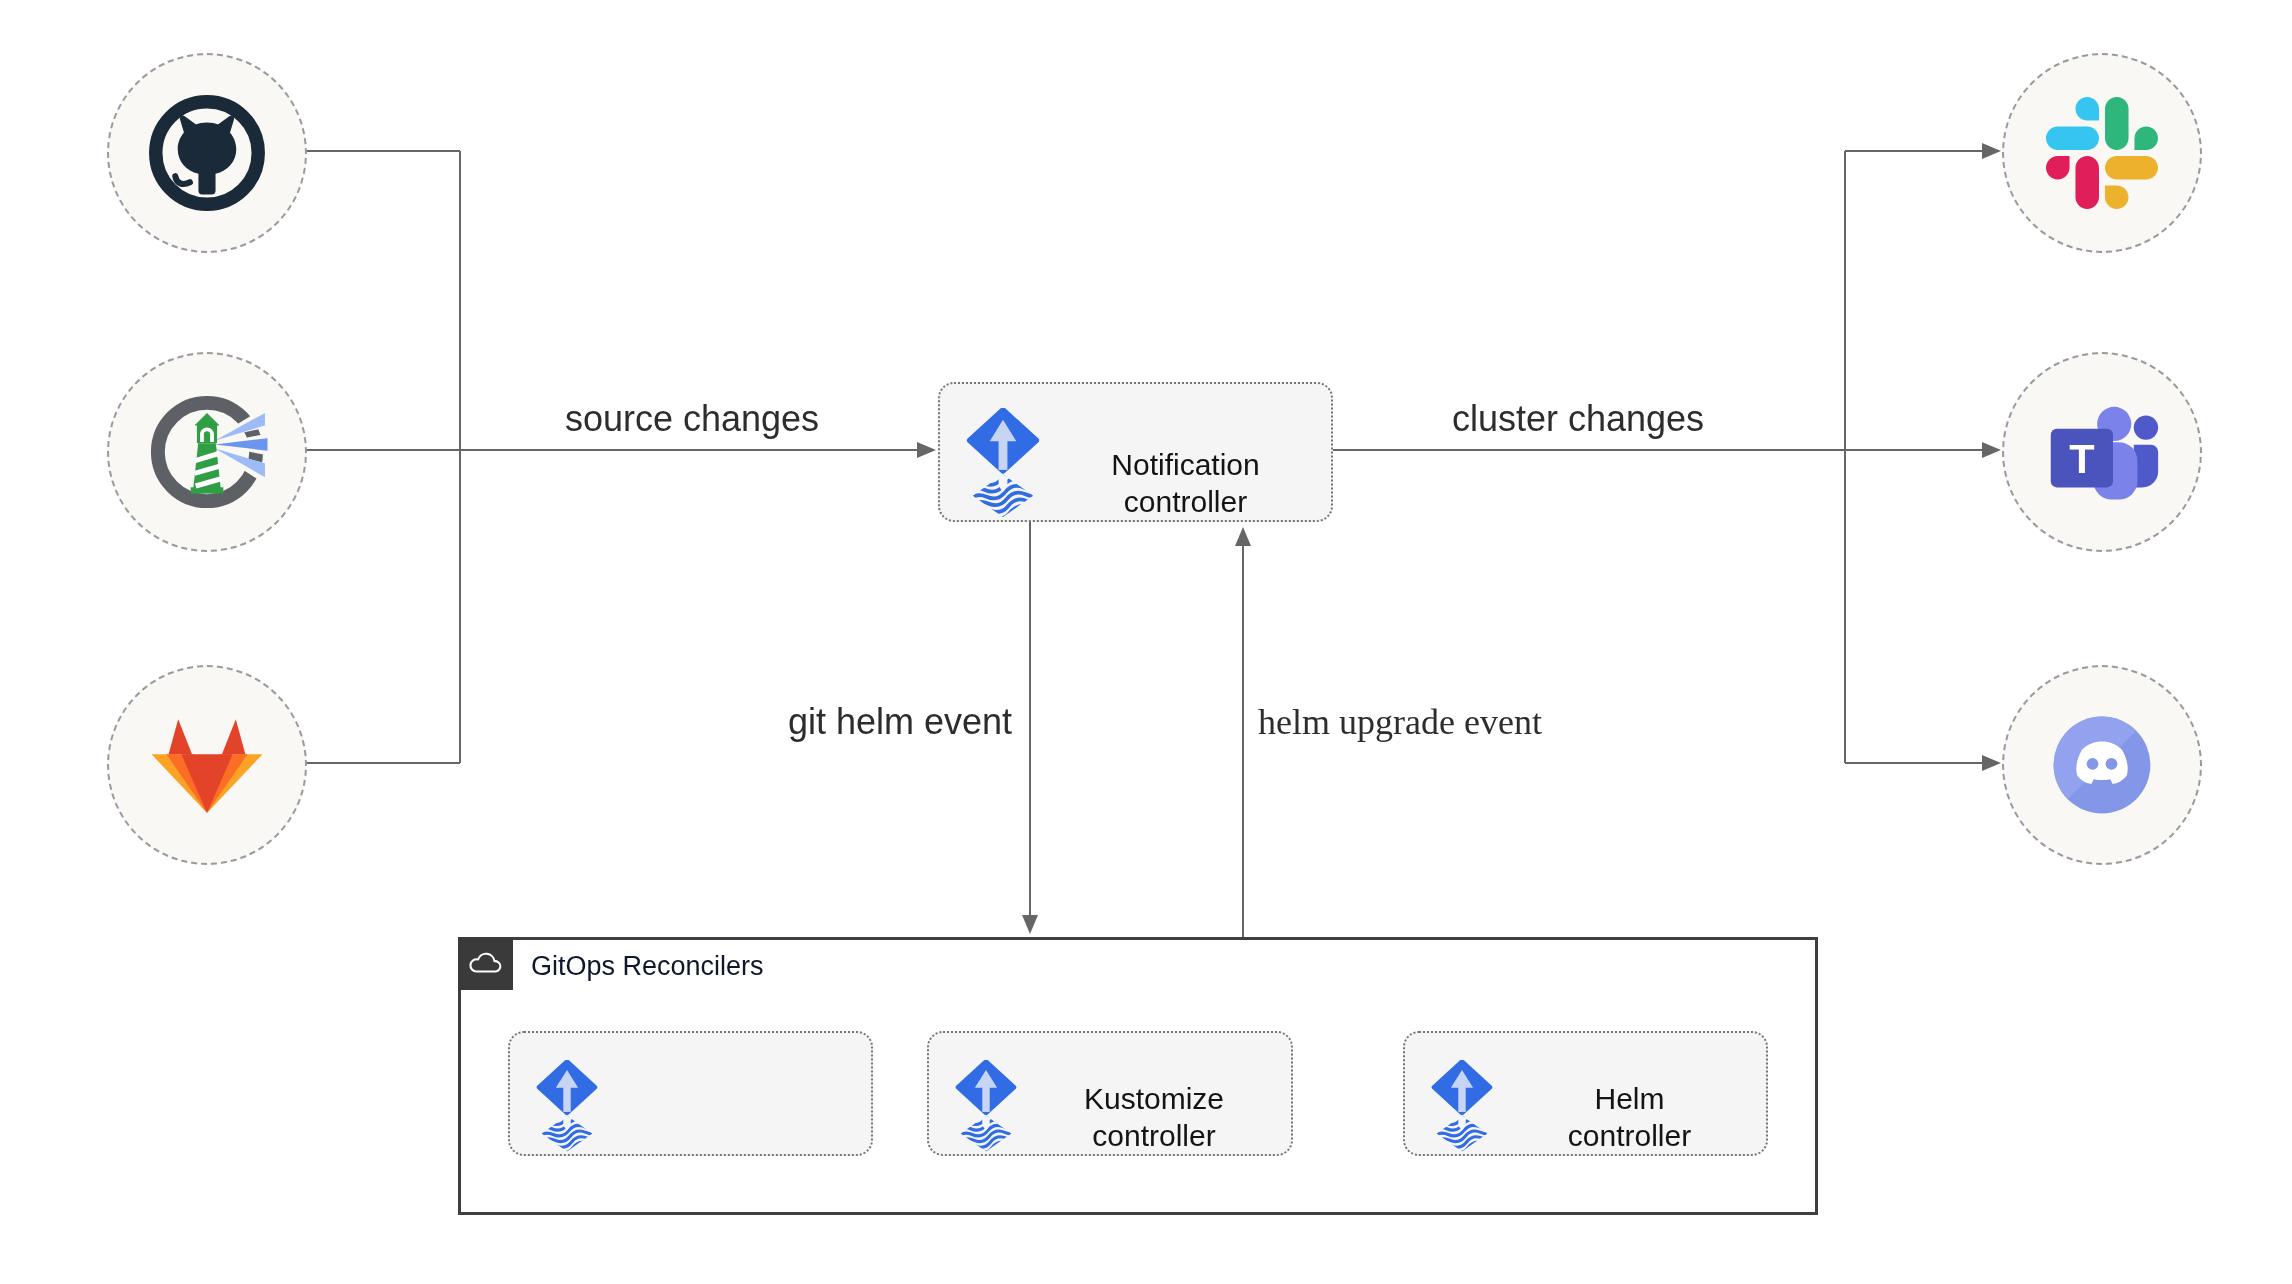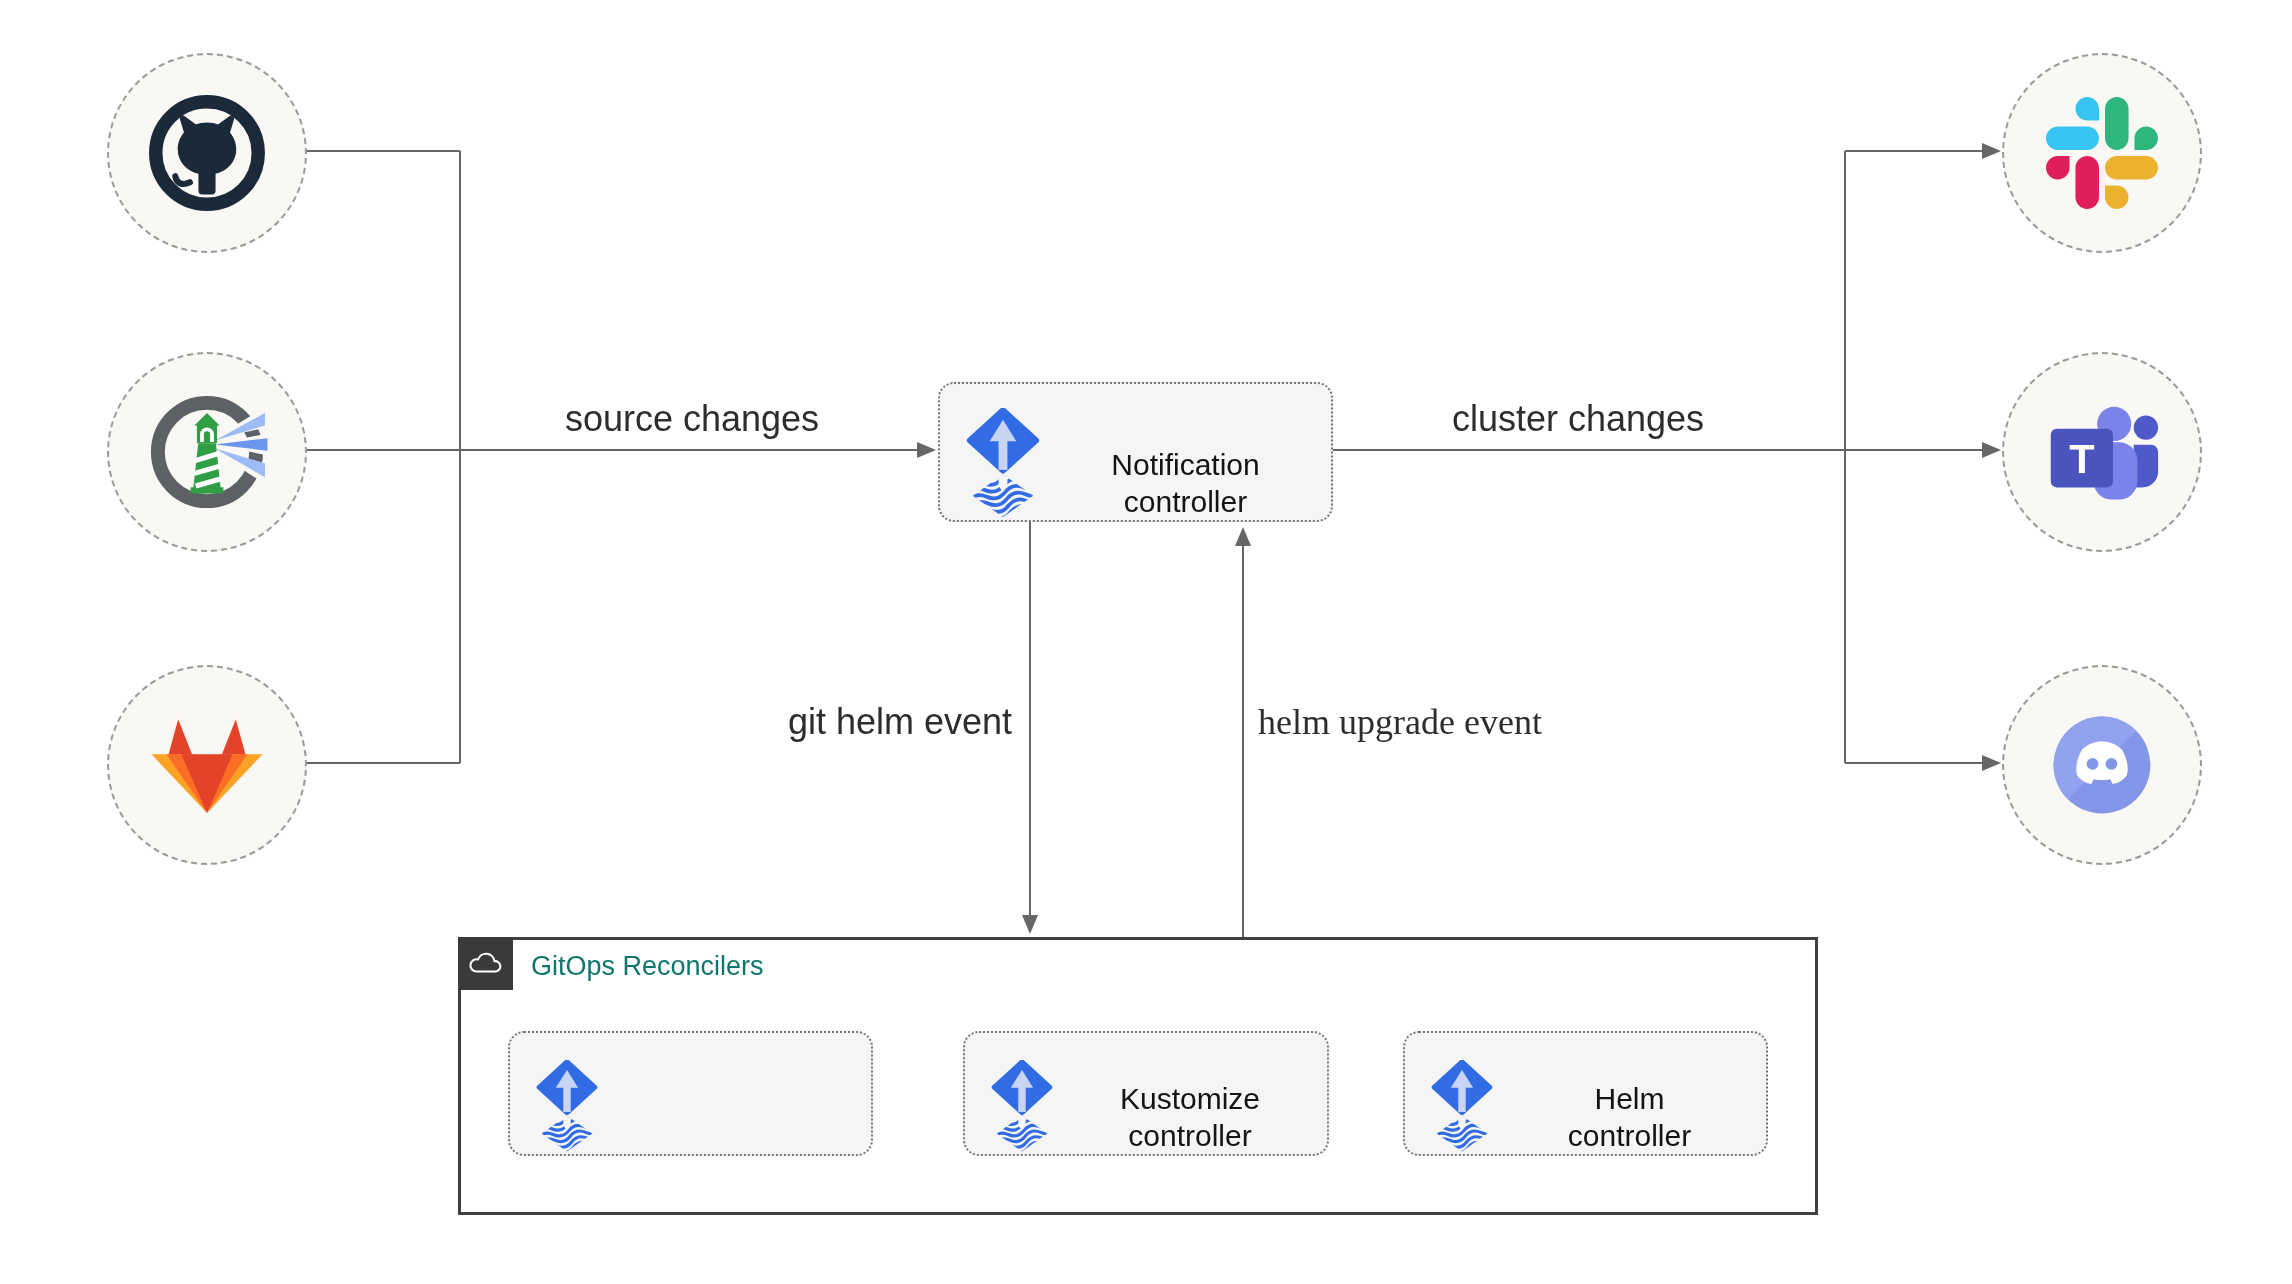--- a/index.html
+++ b/index.html
@@ -14,21 +14,21 @@
   .box-node .node-label{flex:1;text-align:center;color:#141414;font-size:30px;line-height:1.24;}
   .box-node .node-label span{display:inline-block;}
   .nlabel-notif{max-width:212px;}
   .nlabel-ctrl{max-width:172px;}
   .flux-icon{margin-left:26px;flex:0 0 auto;}
   .edge-label{position:absolute;z-index:3;color:#2d2d2d;font-size:36px;white-space:nowrap;}
   .container-box{position:absolute;left:458px;top:937px;width:1360px;height:278px;
                  border:3px solid #3f3f3f;background:#ffffff;z-index:2;box-sizing:border-box;}
   .container-badge{position:absolute;left:-3px;top:-3px;width:55px;height:53px;background:#3a3a3a;
                    display:flex;align-items:center;justify-content:center;}
-  .container-label{position:absolute;left:70px;top:11px;font-size:27px;color:#0f766e;}
+  .container-label{position:absolute;left:70px;top:11px;font-size:27px;color:#0f172a;}
   .ctrl-box{position:absolute;top:91px;height:125px;}
 </style>
 </head>
 <body>
 
 <div class="canvas">
 
   <svg class="edges" width="2292" height="1284" viewBox="0 0 2292 1284">
     <g stroke="#666666" stroke-width="2" fill="none">
 
@@ -203,21 +203,21 @@
             <path d="M2 115 c9 -7 17 -7 26 0 s17 7 26 0 s17 -7 26 0 s17 7 26 0"></path>
             <path d="M2 124.5 c9 -7 17 -7 26 0 s17 7 26 0 s17 -7 26 0 s17 7 26 0"></path>
             <path d="M2 134 c9 -7 17 -7 26 0 s17 7 26 0 s17 -7 26 0 s17 7 26 0"></path>
             <path d="M2 143.5 c9 -7 17 -7 26 0 s17 7 26 0 s17 -7 26 0 s17 7 26 0"></path>
           </g>
           <polygon points="44,88 56,88 56,106 50,114 44,106" fill="#f5f5f5"></polygon>
         </g>
       </svg>
     </div>
 
-    <div class="box-node ctrl-box" style="left:502px;width:366px;">
+    <div class="box-node ctrl-box" style="left:466px;width:366px;">
       <svg class="flux-icon" width="62" height="94" viewBox="0 0 100 152">
         <defs>
             <clipPath id="fluxclip3">
               <path d="M50 90 L91 119 L50 148 L9 119 Z"></path>
             </clipPath>
           </defs>
         <path d="M50 3 L95 44 L50 85 L5 44 Z" fill="#316ce4" stroke="#316ce4" stroke-width="8" stroke-linejoin="round"></path>
         <polygon points="50,16 68,45 32,45" fill="#c7d4f4"></polygon>
         <rect x="44" y="42" width="12" height="42" fill="#c7d4f4"></rect>
         <g clip-path="url(#fluxclip3)">

